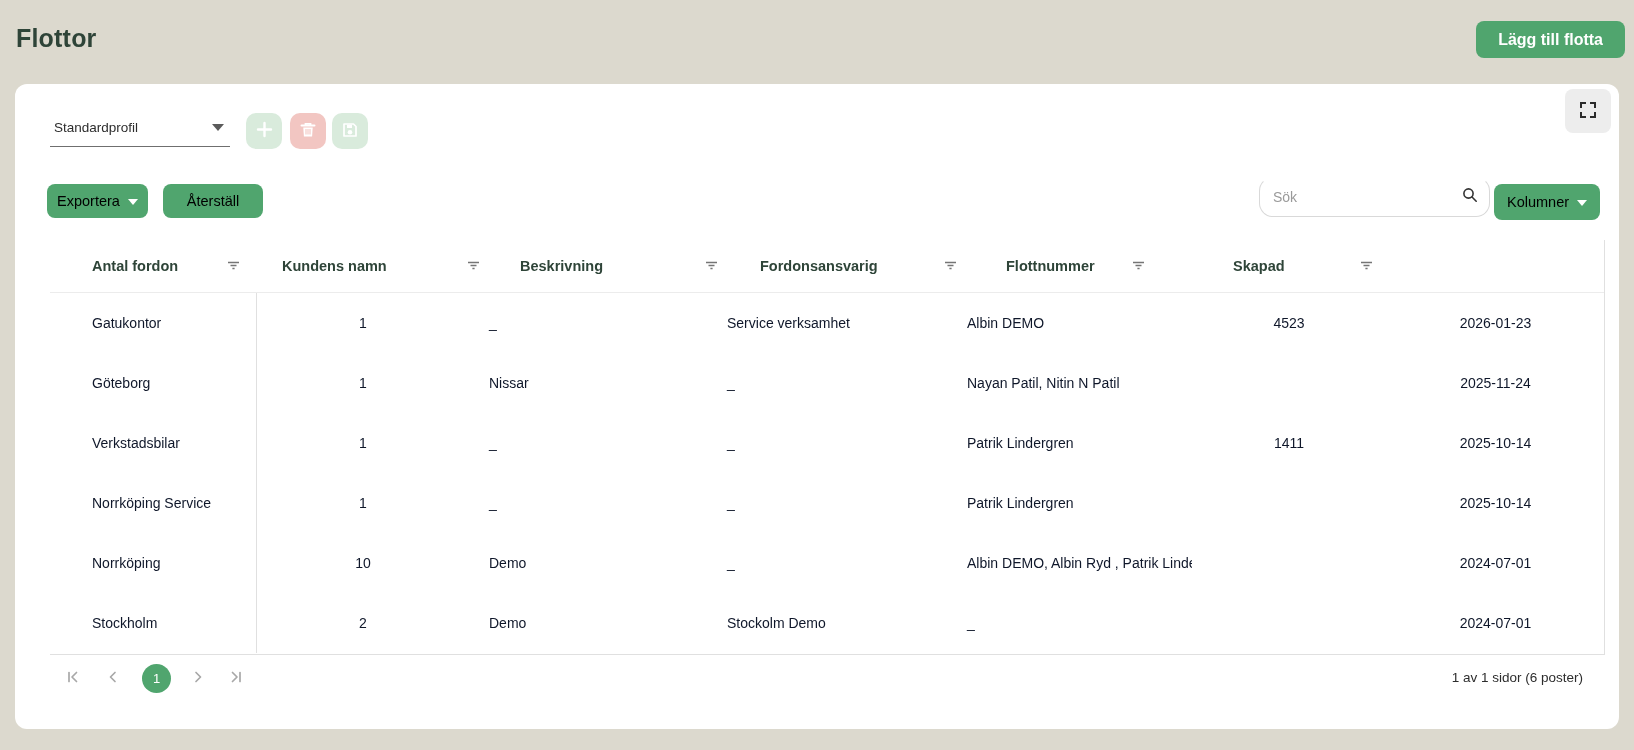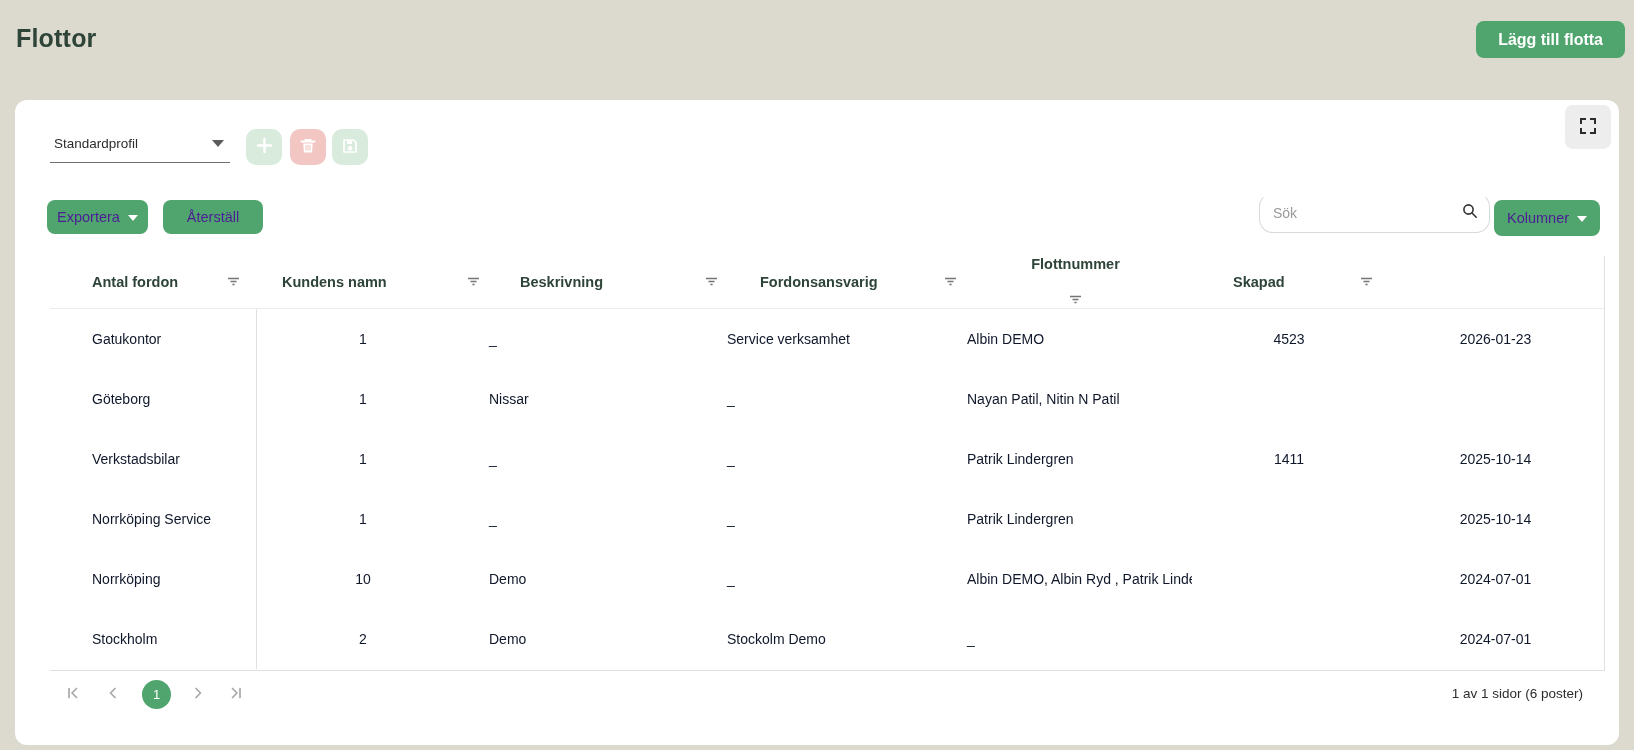--- a/index.html
+++ b/index.html
@@ -22,21 +22,21 @@
     letter-spacing:.2px;
   }
   .add-fleet-btn {
     position:absolute; right:9px; top:21px; height:37px; padding:0 22px;
     background:var(--accent); color:#fff; border:none; border-radius:8px;
     font-size:16px; font-weight:bold; font-family:inherit; cursor:pointer;
   }
   
   .card {
     position:absolute; left:15px; top:84px; width:1604px; height:645px;
-    background:#fff; border-radius:12px;margin-top:16px;
+    background:#fff; border-radius:12px;
   }
   
   .profile-select {
     position:absolute; left:35px; top:24px; width:180px; height:39px;
     border-bottom:1px solid #6f6f6f; display:flex; align-items:center;
     justify-content:space-between; padding:0 6px 0 4px; cursor:pointer;
   }
   .profile-select .val { font-size:13.5px; color:#2d2d2d; }
   .caret-dark { width:0; height:0; border-left:6px solid transparent;
     border-right:6px solid transparent; border-top:7px solid #5b5b5b; }
@@ -47,21 +47,21 @@
   }
   .iconbtn.greenlight { background:var(--light-green); }
   .iconbtn.redlight   { background:var(--light-red); }
   .fullscreen-btn {
     position:absolute; top:5px; left:1550px; width:46px; height:44px;
     background:#ededed; border:none; border-radius:8px;
     display:flex; align-items:center; justify-content:center; cursor:pointer;
   }
   
   .green-btn {
-    background:var(--accent); color:#4c1d95; border:none; border-radius:8px;
+    background:var(--accent); color:#000000; border:none; border-radius:8px;
     font-size:14.5px; font-family:inherit; cursor:pointer;
     display:flex; align-items:center; justify-content:center; gap:8px;
     position:absolute;
   }
   .export-btn  { left:32px;  top:100px; width:101px; height:34px; }
   .reset-btn   { left:148px; top:100px; width:100px; height:34px; }
   .columns-btn { left:1479px; top:100px; width:106px; height:36px; }
   .caret-white { width:0; height:0; border-left:5px solid transparent;
     border-right:5px solid transparent; border-top:6px solid #fff; margin-top:2px; }
   .search-wrap {
@@ -93,21 +93,21 @@
   .c2 { width:238px; }
   .c3 { width:239px; }
   .c4 { width:246px; }
   .c5 { width:194px; }
   .c6 { width:219px; }
   .th.c0 { padding:0 19px 0 42px; }
   .th.c1 { padding:0 22px 0 42px; }
   .th.c2 { padding:0 20px 0 20px; }
   .th.c3 { padding:0 21px 0 20px;justify-content:space-between; }
   .th.c4 { padding:0 28px 0 21px; }
-  .th.c5 { padding:0 34px 0 21px;flex-direction:column; }
+  .th.c5 { padding:0 34px 0 21px; }
   .th.c6 { padding:0 25px 0 54px; }
   .td.c0 { padding-left:42px; }
   .td.c2, .td.c3 { padding-left:20px; }
   .td.c4 { padding-left:21px; }
   .td.c1, .td.c5, .td.c6 { justify-content:center; padding:0 4px; }
   .filter-ic { flex:none; }
   
   .pager { position:absolute; left:35px; top:578px; height:32px;
            display:flex; align-items:center; }
   .pg-btn { background:none; border:none; cursor:pointer; padding:0;
@@ -248,20 +248,21 @@
         <div class="td c6">2026-01-23</div>
       </div>
 
       <div class="trow">
         <div class="td c0">Göteborg</div>
         <div class="td c1">1</div>
         <div class="td c2">Nissar</div>
         <div class="td c3">_</div>
         <div class="td c4">Nayan Patil, Nitin N Patil</div>
         <div class="td c5"></div>
+        <div class="td c6">2025-11-24</div>
       </div>
 
       <div class="trow">
         <div class="td c0">Verkstadsbilar</div>
         <div class="td c1">1</div>
         <div class="td c2">_</div>
         <div class="td c3">_</div>
         <div class="td c4">Patrik Lindergren</div>
         <div class="td c5">1411</div>
         <div class="td c6">2025-10-14</div>

